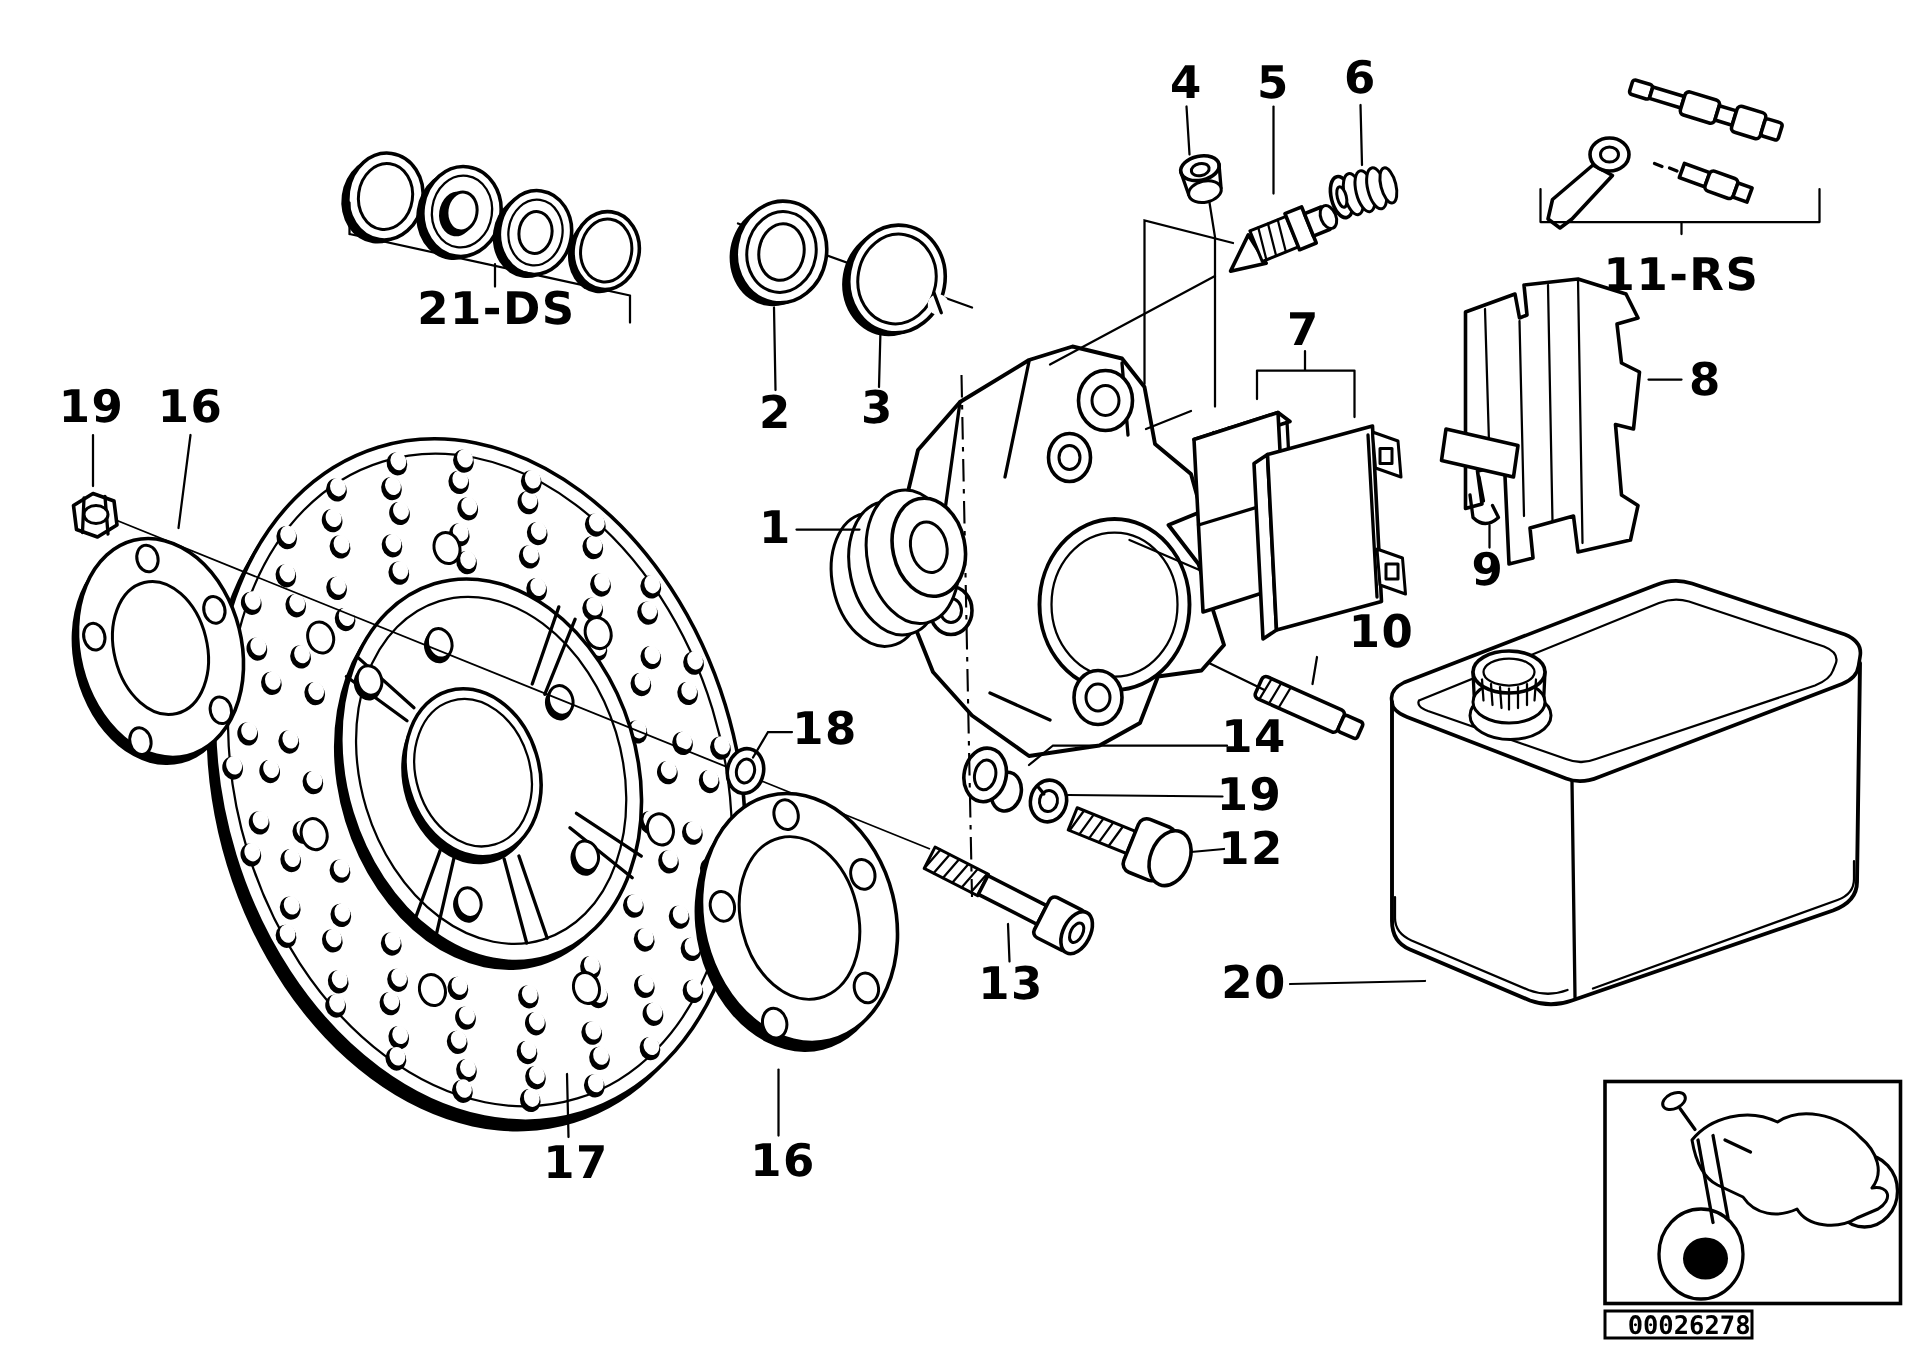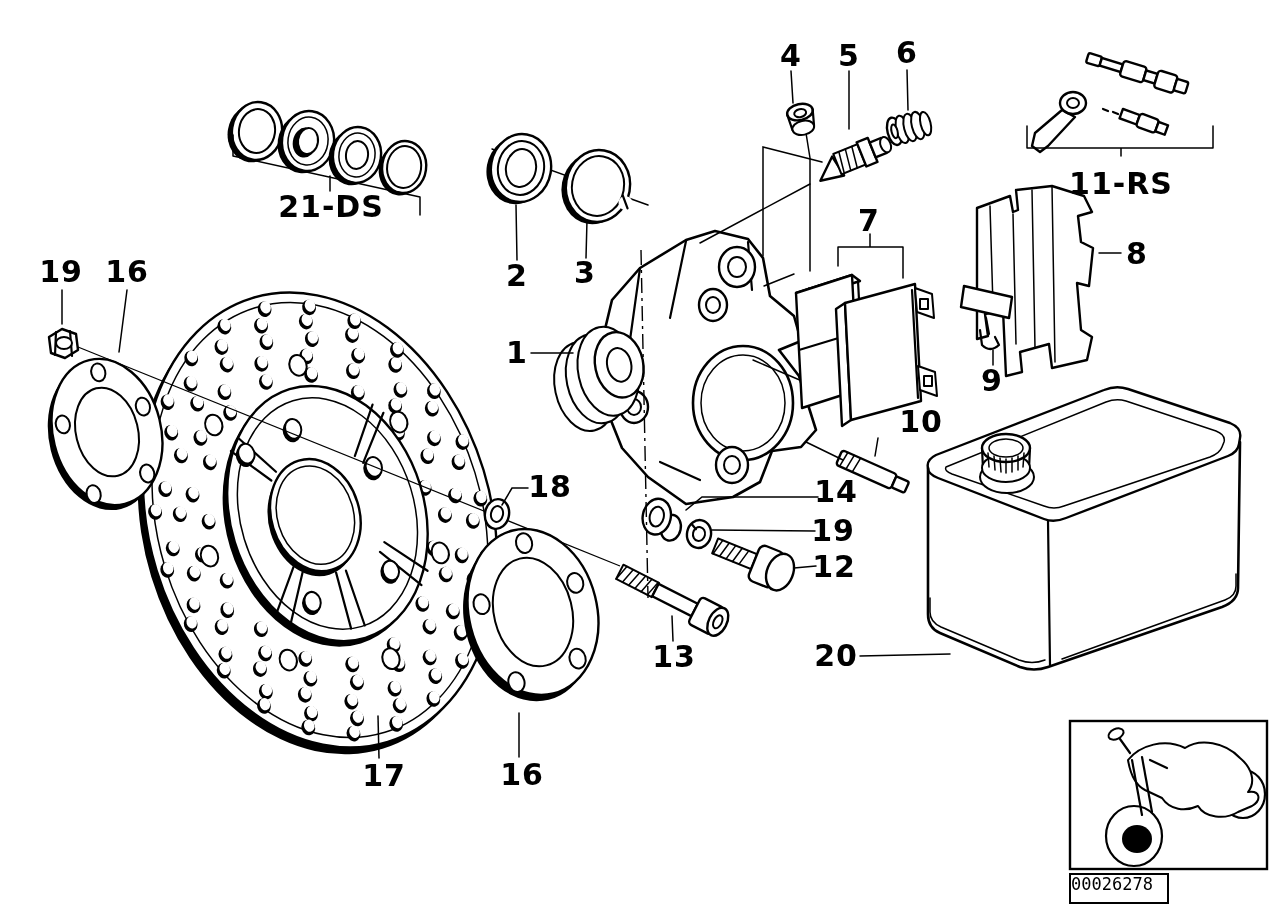--- a/index.html
+++ b/index.html
@@ -17,24 +17,24 @@
   .f2 { fill:var(--paper); stroke:currentColor; stroke-width:2.0; stroke-linejoin:round; }
   .k  { fill:currentColor; stroke:none; }
   .thin { fill:none; stroke:currentColor; stroke-width:1.5; stroke-linecap:round; }
   .hair { fill:none; stroke:currentColor; stroke-width:1.2; }
   .callout {
     position:absolute; transform:translate(-50%,-50%);
     font-size:30px; font-weight:bold; letter-spacing:1px; white-space:nowrap;
     line-height:1; user-select:none;
   }
   .docnum {
-    position:absolute; left:1069px; top:873px; width:100px; height:31px;
+    position:absolute; left:1069px; top:873px; width:100px; height:20px;
     border:2px solid var(--ink); box-sizing:border-box;
     font-family:"DejaVu Sans Mono","Liberation Mono",monospace;
-    font-size:17px; font-weight:normal; line-height:19px; text-align:left;
+    font-size:17px; font-weight:bold; line-height:19px; text-align:right;
   }
 </style>
 </head>
 <body>
 
 <div class="stage">
 
 <svg width="1288" height="910" viewBox="0 0 1288 910">
 
   <g transform="rotate(-17 320 520)">

